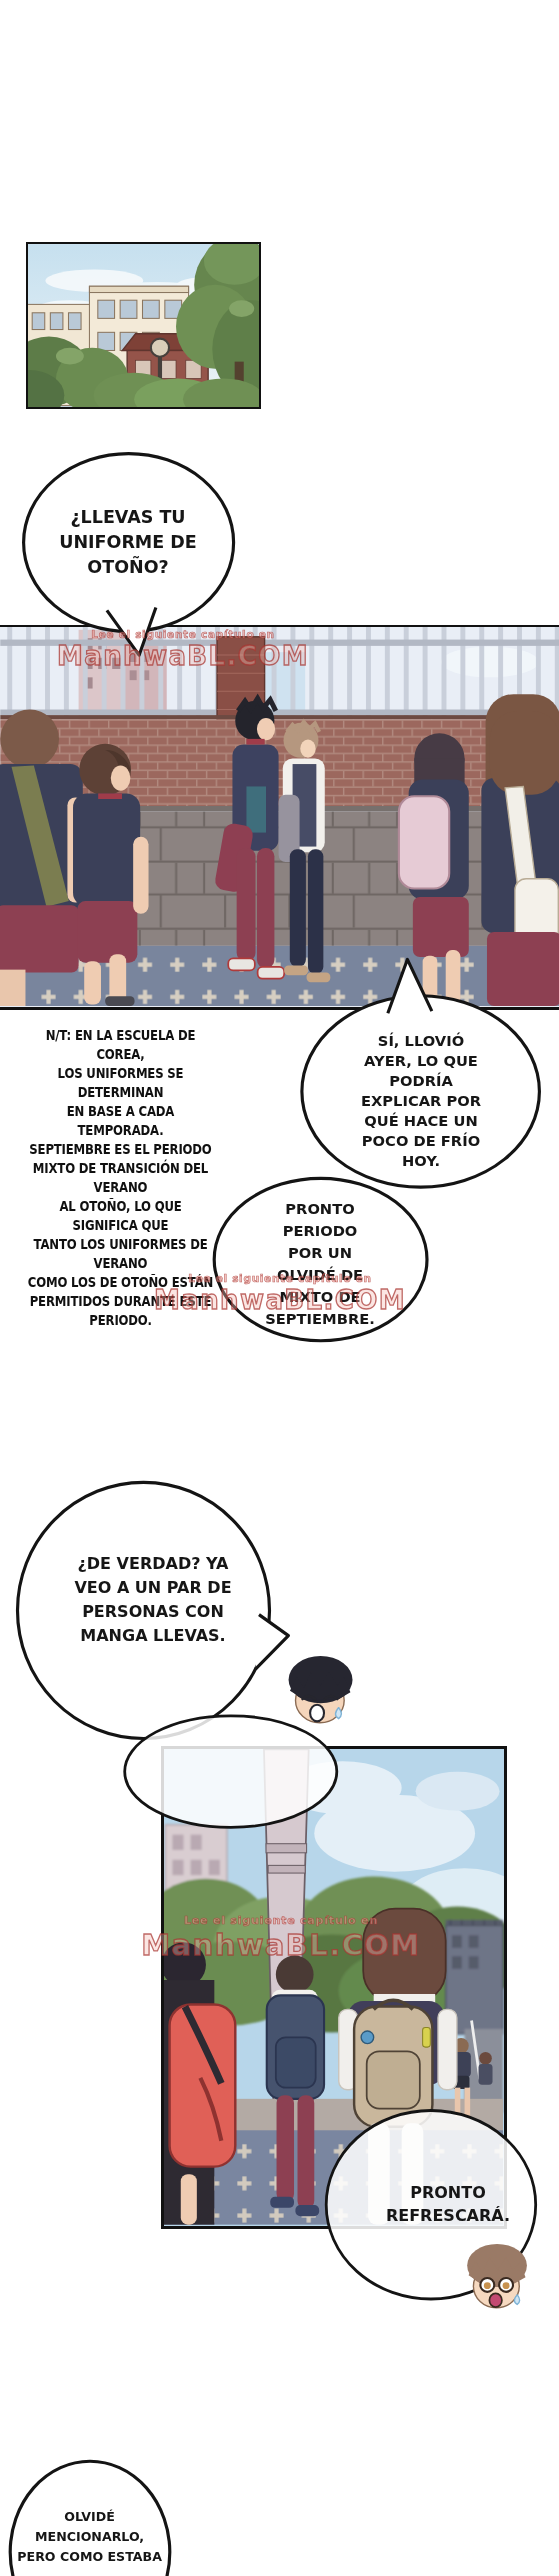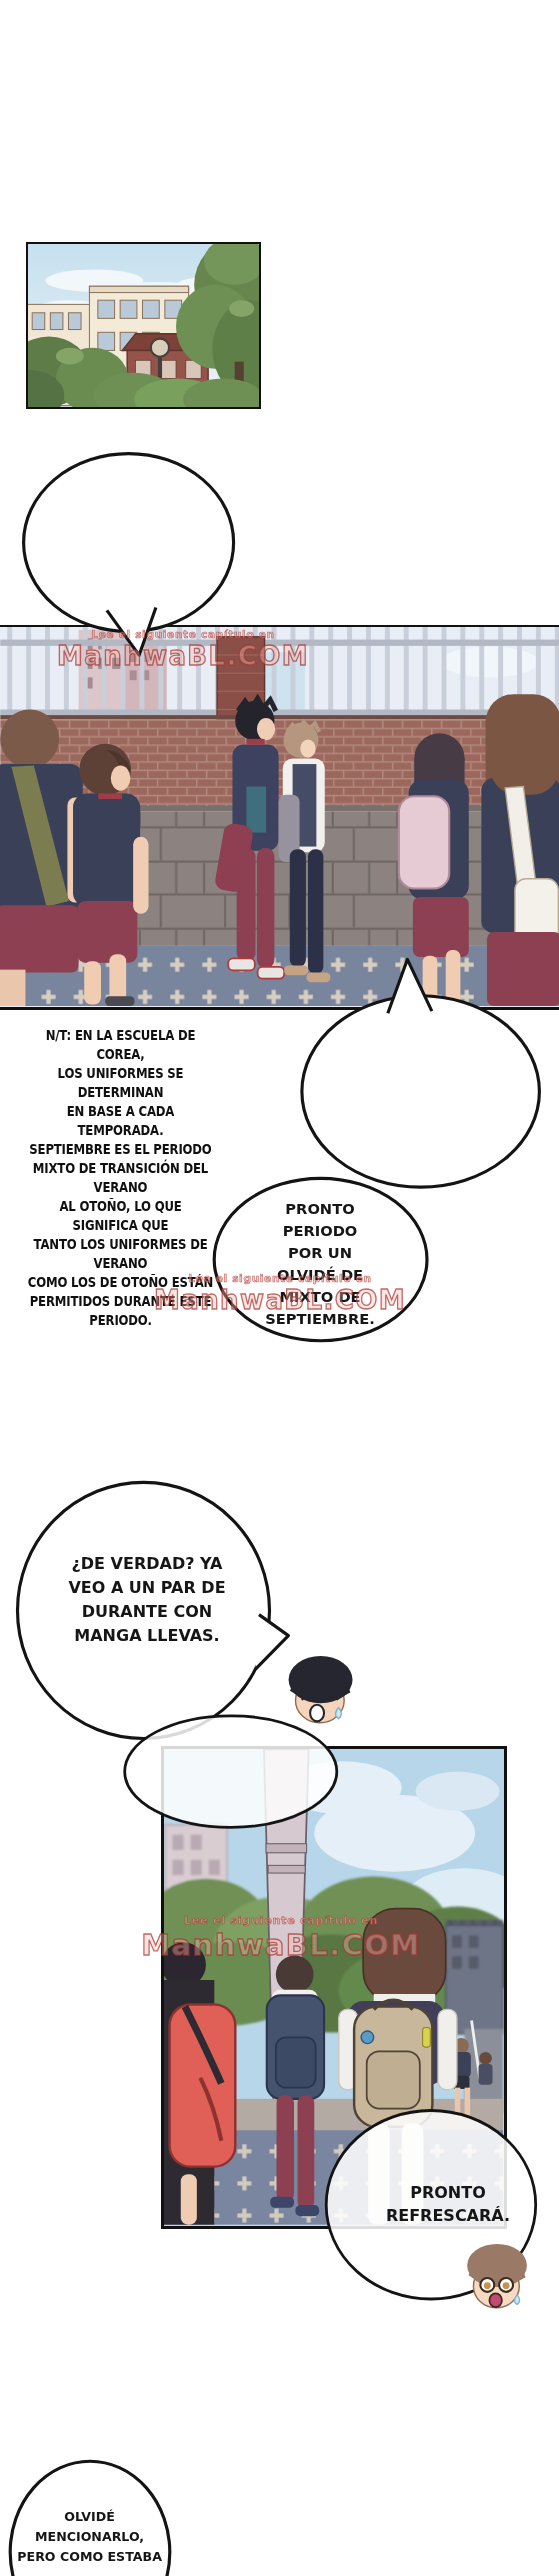--- a/index.html
+++ b/index.html
@@ -91,20 +91,25 @@
         <ellipse cx="60" cy="160" rx="20" ry="12" fill="#84a468"></ellipse>
         <ellipse cx="306" cy="92" rx="18" ry="12" fill="#84a468"></ellipse>
       </g>
     </svg>
   </div>
 
   <svg class="bubble-svg" style="left:17.5px;top:441px;" width="231" height="231" viewBox="0 0 330 330">
     <ellipse cx="158" cy="145" rx="150" ry="127" fill="#ffffff" stroke="#141414" stroke-width="4.5"></ellipse>
     <path d="M127,242 L173,306 L197,238" fill="#ffffff" stroke="#141414" stroke-width="4.5" stroke-linejoin="round"></path>
   </svg>
+  <div class="bubble-text" style="left:23px;top:505px;width:210px;font-size:17.5px;line-height:25px;">
+    <div>¿LLEVAS TU</div>
+    <div>UNIFORME DE</div>
+    <div>OTOÑO?</div>
+  </div>
 
   <div style="position:absolute;left:0;top:625px;width:560px;height:385px;box-sizing:border-box;border-top:2.1px solid #111;border-bottom:3.5px solid #111;background:#e9eef6;overflow:hidden;">
     <svg width="560" height="379" viewBox="0 0 800 542">
       <defs>
         <pattern id="bars" width="27" height="130" patternUnits="userSpaceOnUse">
           <rect x="10" y="0" width="7" height="130" fill="#c9cfda"></rect>
         </pattern>
         <pattern id="bricks" width="56" height="24" patternUnits="userSpaceOnUse">
           <rect width="56" height="24" fill="#9c685e"></rect>
           <rect x="0" y="0" width="56" height="2" fill="#b28b80"></rect>
@@ -248,20 +253,29 @@
     <div>TANTO LOS UNIFORMES DE VERANO</div>
     <div>COMO LOS DE OTOÑO ESTÁN</div>
     <div>PERMITIDOS DURANTE ESTE</div>
     <div>PERIODO.</div>
   </div>
 
   <svg class="bubble-svg" style="left:297px;top:948px;" width="248" height="245" viewBox="0 0 355 350">
     <ellipse cx="177" cy="205" rx="170" ry="137" fill="#ffffff" stroke="#141414" stroke-width="4.5"></ellipse>
     <path d="M130,93 L158,16 L193,90" fill="#ffffff" stroke="#141414" stroke-width="4.5" stroke-linejoin="round"></path>
   </svg>
+  <div class="bubble-text" style="left:316px;top:1031px;width:210px;font-size:14.7px;line-height:20px;">
+    <div>SÍ, LLOVIÓ</div>
+    <div>AYER, LO QUE</div>
+    <div>PODRÍA</div>
+    <div>EXPLICAR POR</div>
+    <div>QUÉ HACE UN</div>
+    <div>POCO DE FRÍO</div>
+    <div>HOY.</div>
+  </div>
 
   <svg class="bubble-svg" style="left:210px;top:1172px;" width="224" height="175" viewBox="0 0 320 250">
     <ellipse cx="158" cy="125" rx="152" ry="116" fill="#ffffff" stroke="#141414" stroke-width="4.5"></ellipse>
   </svg>
   <div class="bubble-text" style="left:215px;top:1198px;width:210px;font-size:14.7px;line-height:22px;">
     <div>PRONTO</div>
     <div>PERIODO</div>
     <div>POR UN</div>
     <div>OLVIDÉ DE</div>
     <div>MIXTO DE</div>
@@ -270,24 +284,24 @@
 
   <div class="wm" style="left:280px;top:1272px;">
     <div class="wm-small">Lee el siguiente capítulo en</div>
     <div class="wm-big">ManhwaBL.COM</div>
   </div>
 
   <svg class="bubble-svg" style="left:14px;top:1476px;" width="294" height="280" viewBox="0 0 420 400">
     <ellipse cx="185" cy="192" rx="180" ry="183" fill="#ffffff" stroke="#141414" stroke-width="4.5"></ellipse>
     <path d="M350,198 L392,228 L345,276" fill="#ffffff" stroke="#141414" stroke-width="4.5" stroke-linejoin="round"></path>
   </svg>
-  <div class="bubble-text" style="left:42px;top:1552px;width:210px;font-size:16px;line-height:24px;">
+  <div class="bubble-text" style="left:48px;top:1552px;width:210px;font-size:16px;line-height:24px;">
     <div>¿DE VERDAD? YA</div>
     <div>VEO A UN PAR DE</div>
-    <div>DURANTE CON</div>
+    <div>PERSONAS CON</div>
     <div>MANGA LLEVAS.</div>
   </div>
 
   <svg class="chibi" style="left:283px;top:1650px;" width="73" height="83" viewBox="0 0 105 118">
     <ellipse cx="53" cy="72" rx="35" ry="32" fill="#f5d6bc" stroke="#8a6a52" stroke-width="2"></ellipse>
     <ellipse cx="54" cy="42" rx="46" ry="34" fill="#262630"></ellipse>
     <polygon points="10,58 20,38 30,54 40,32 54,50 66,31 78,50 88,38 97,60 80,70 30,70" fill="#262630"></polygon>
     <path d="M28,70 q9,-9 18,0" stroke="#26262e" stroke-width="3.5" fill="none" stroke-linecap="round"></path>
     <path d="M60,70 q9,-9 18,0" stroke="#26262e" stroke-width="3.5" fill="none" stroke-linecap="round"></path>
     <ellipse cx="49" cy="90" rx="10" ry="12" fill="#ffffff" stroke="#26262e" stroke-width="3"></ellipse>

